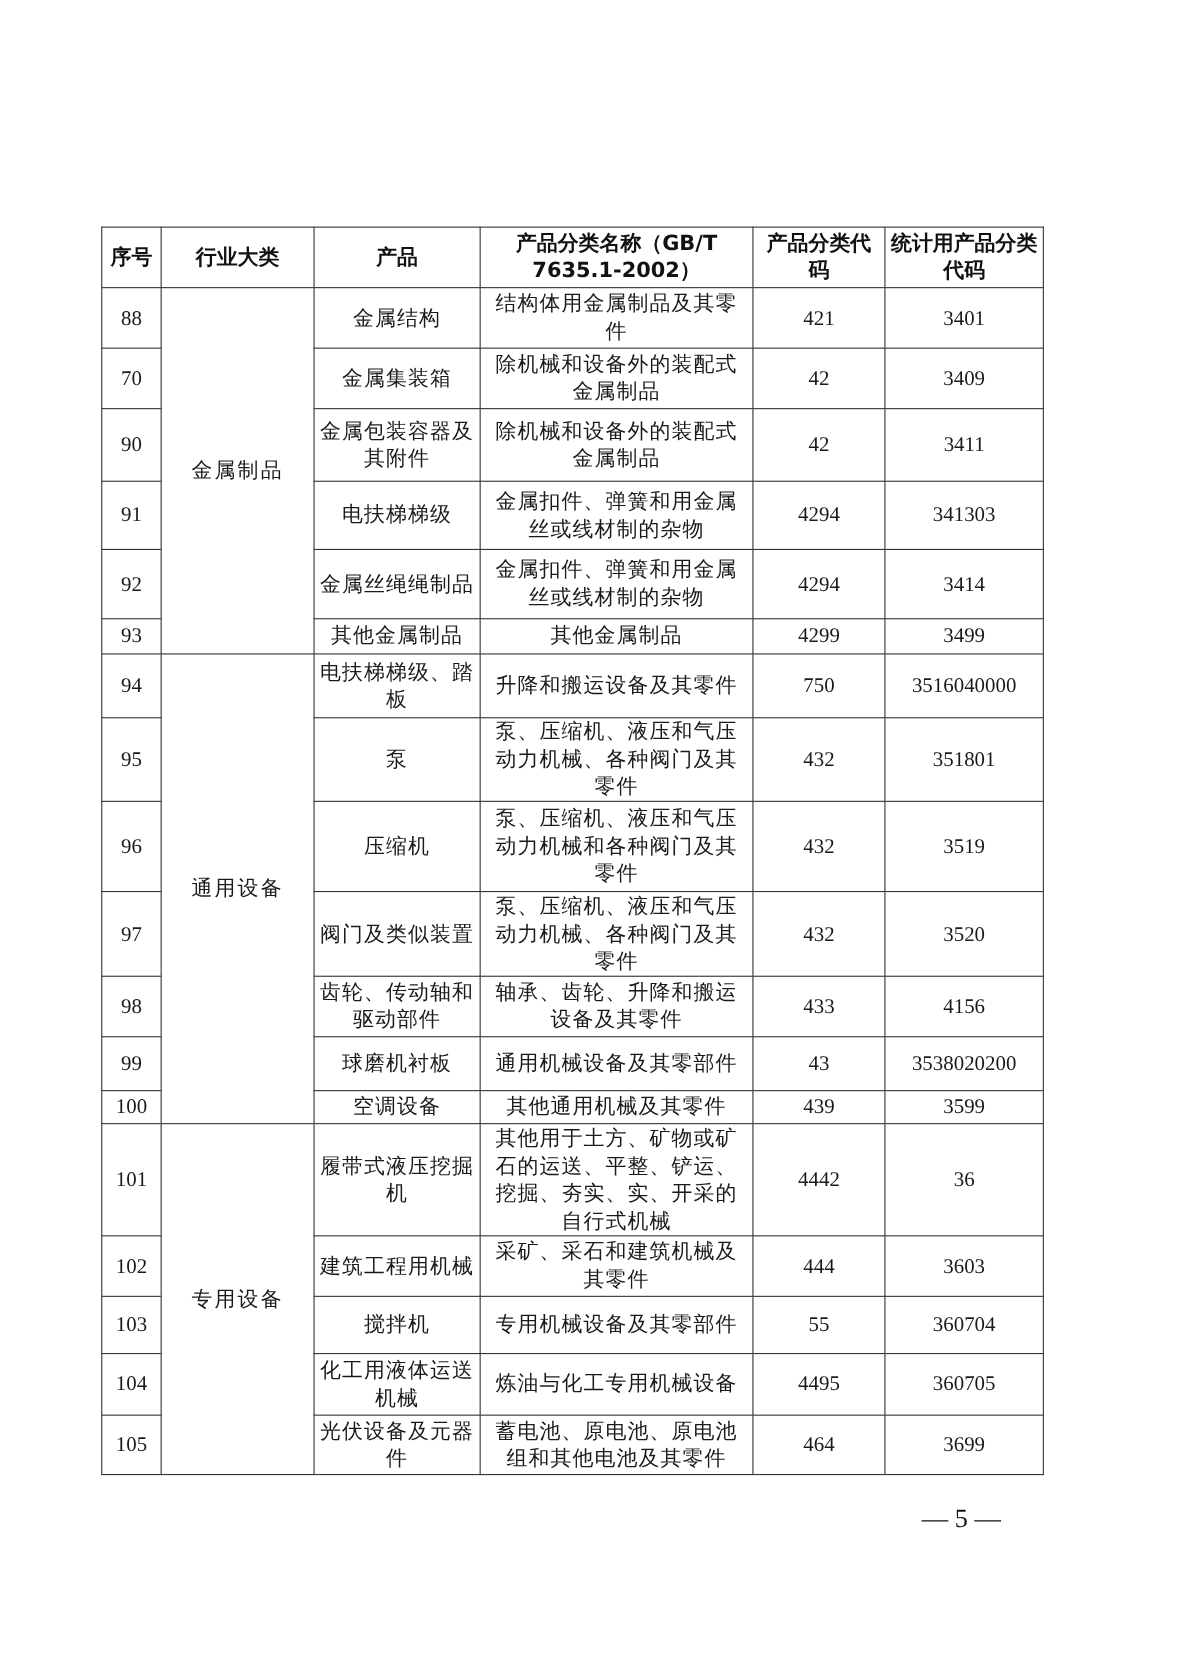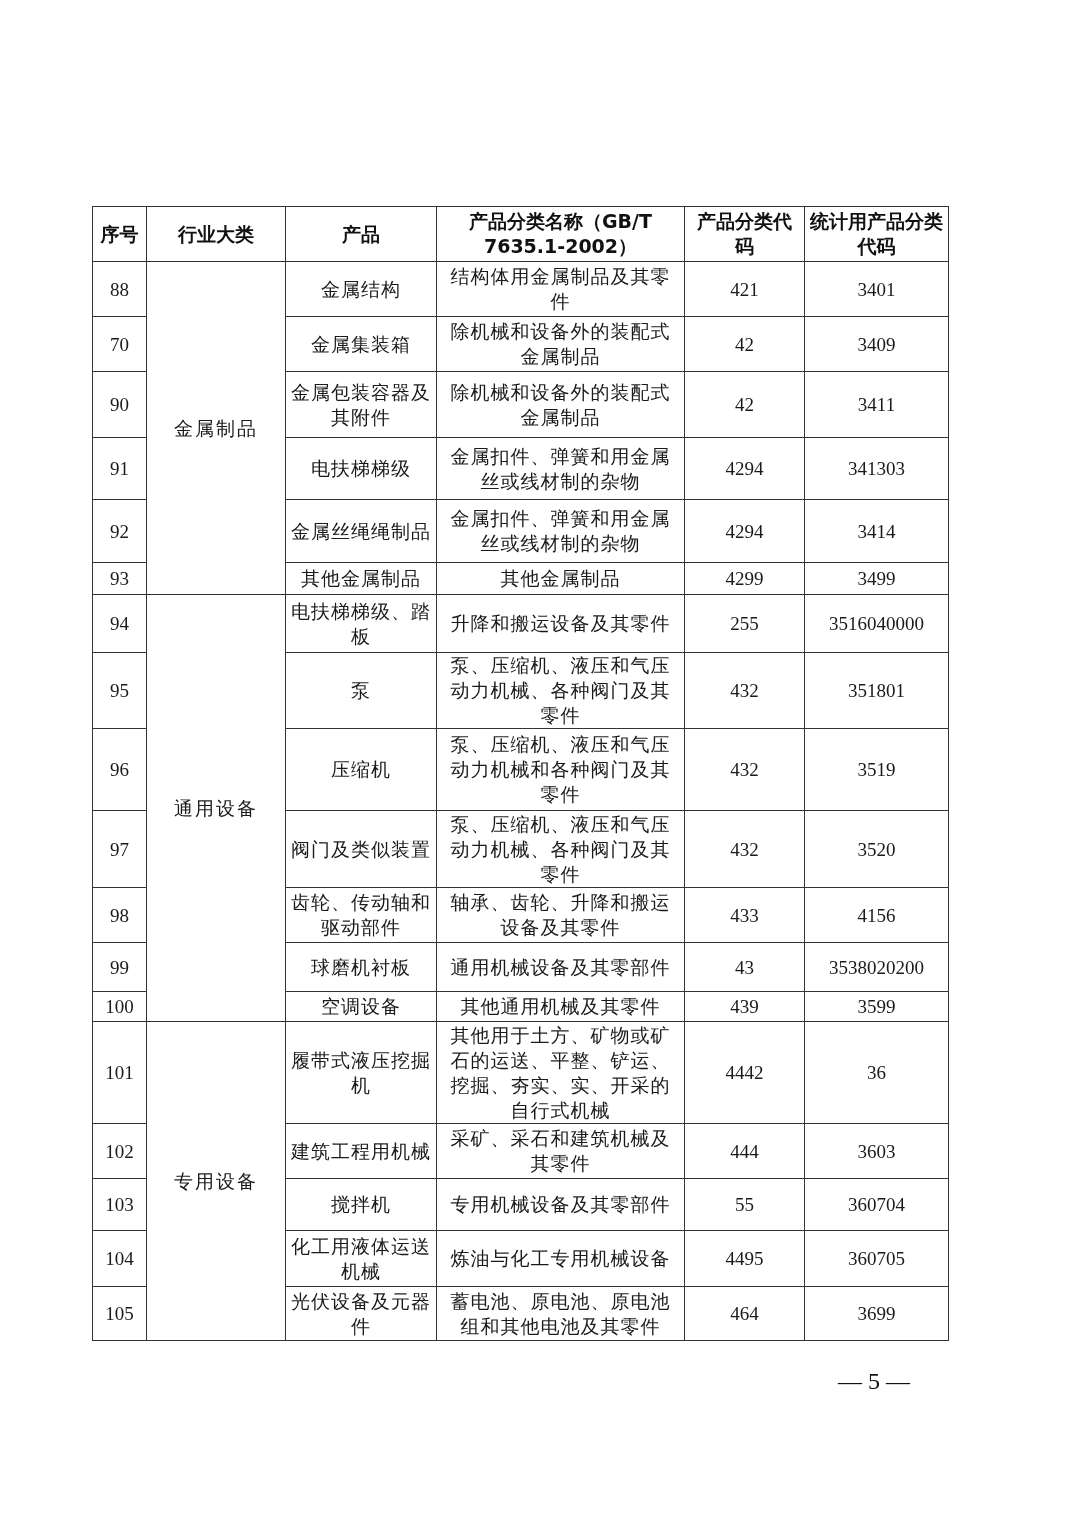--- a/index.html
+++ b/index.html
@@ -90,21 +90,21 @@
       <td class="product">其他金属制品</td>
       <td class="catname">其他金属制品</td>
       <td class="code">4299</td>
       <td class="code">3499</td>
     </tr>
     <tr style="height:58px">
       <td class="num">94</td>
       <td class="industry" rowspan="7">通用设备</td>
       <td class="product">电扶梯梯级、踏板</td>
       <td class="catname">升降和搬运设备及其零件</td>
-      <td class="code">255</td>
+      <td class="code">750</td>
       <td class="code">3516040000</td>
     </tr>
     <tr style="height:75px">
       <td class="num">95</td>
       <td class="product">泵</td>
       <td class="catname">泵、压缩机、液压和气压动力机械、各种阀门及其零件</td>
       <td class="code">432</td>
       <td class="code">351801</td>
     </tr>
     <tr style="height:82px">

